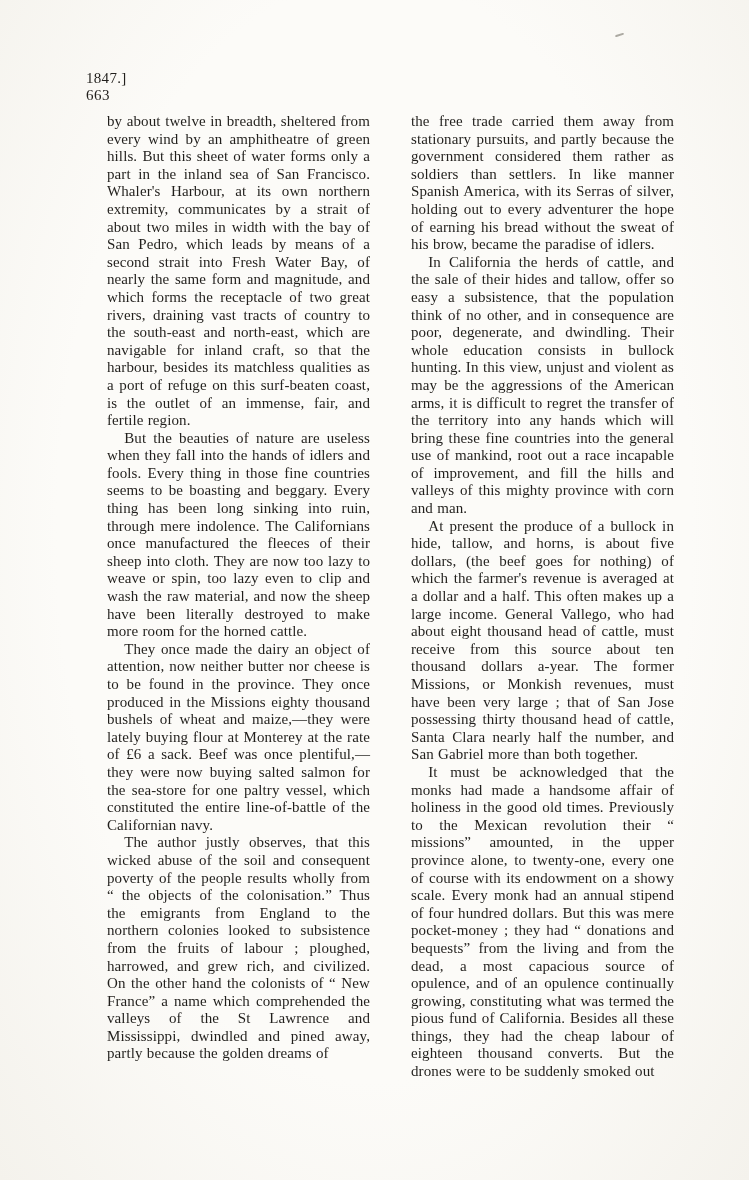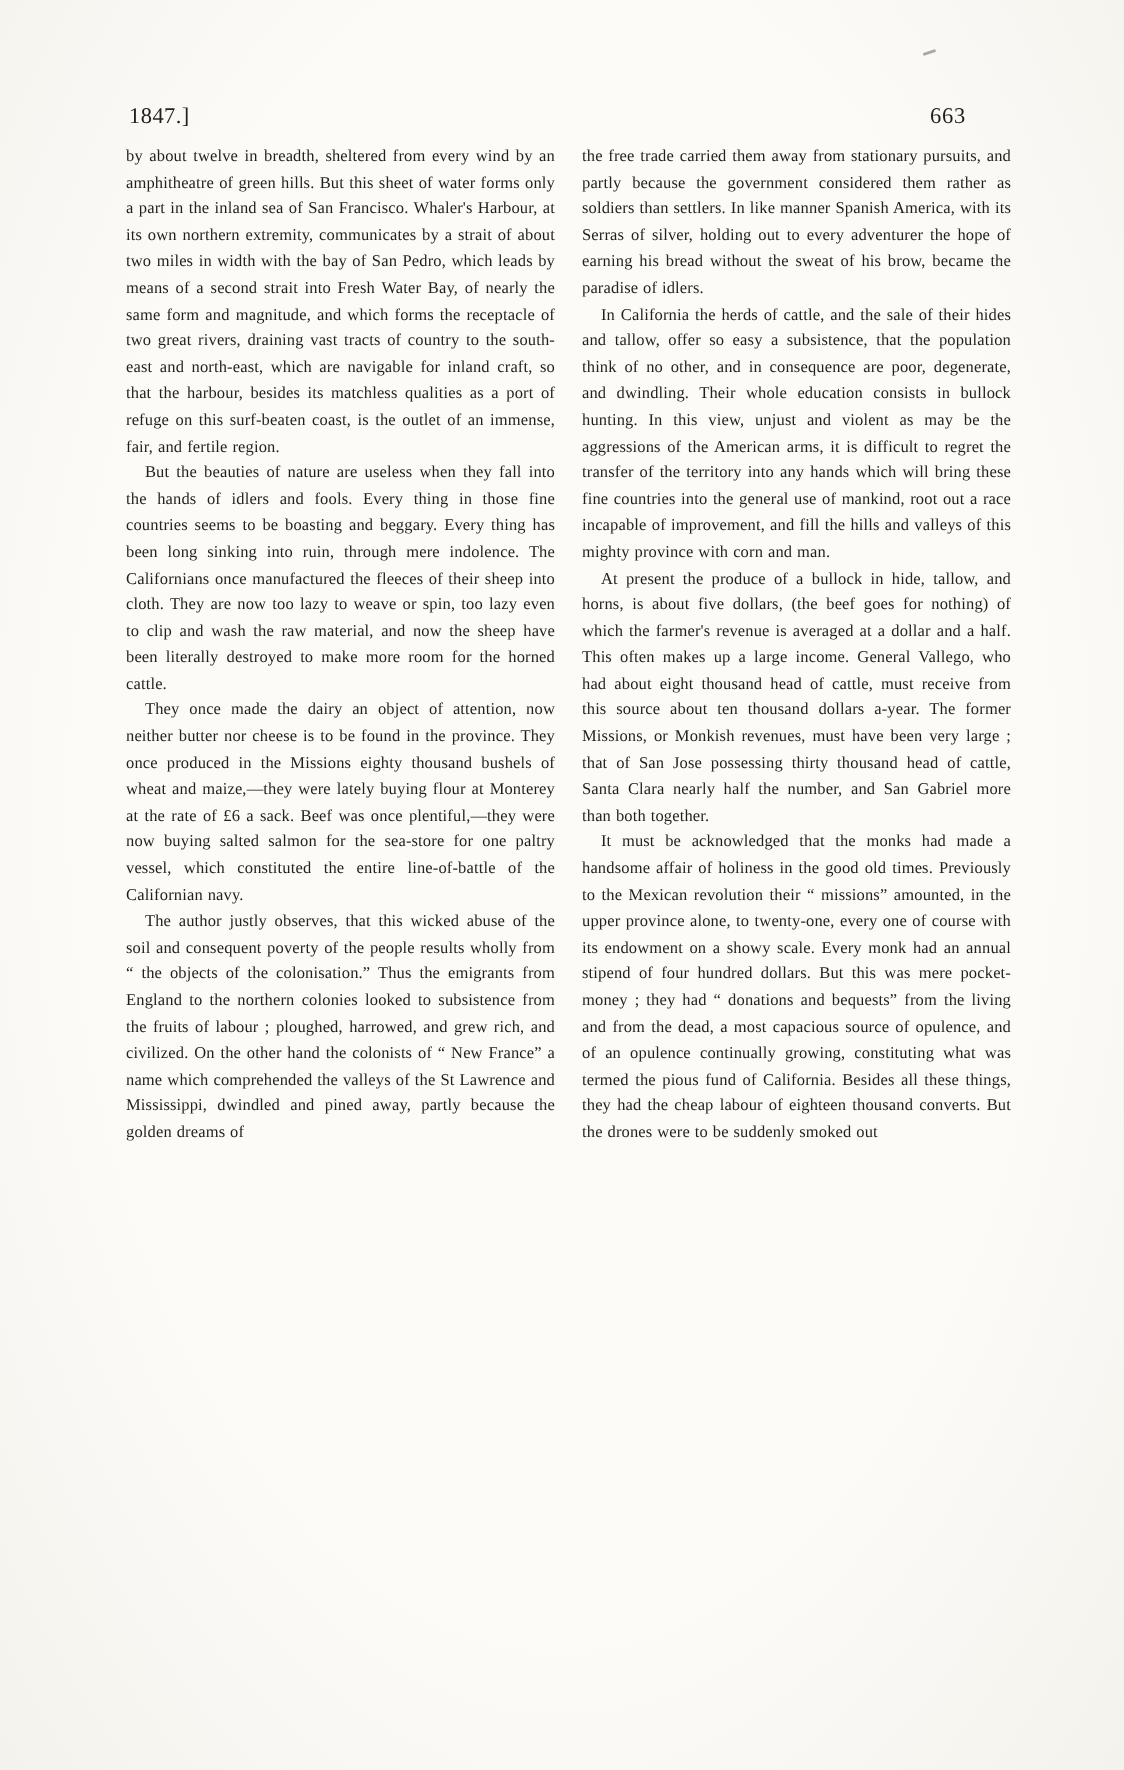--- a/index.html
+++ b/index.html
@@ -25,48 +25,50 @@
     top: 70px;
     width: 590px;
   }
   .running-head {
     display: flex;
     justify-content: space-between;
     align-items: baseline;
     font-size: 15px;
     margin-bottom: 9px;
     padding: 0 2px;
+    flex-direction: column;
   }
   .running-head .date {
     width: 80px;
     letter-spacing: 0.3px;
   }
   .running-head .title {
     font-style: italic;
     text-align: center;
     flex: 1;
     letter-spacing: 0.2px;
   }
   .running-head .pageno {
     width: 80px;
-    text-align: center;
+    text-align: left;
     letter-spacing: 0.5px;
   }
   .columns {
     display: flex;
     gap: 18px;
   }
   .col {
     flex: 1 1 0;
     text-align: justify;
-    font-size: 11px;
+    font-size: 15px;
     line-height: 17.6px;
     letter-spacing: 0.1px;
     word-spacing: 0.4px;
     hyphens: auto;
+    margin-left: 23px;
   }
   .col p {
     margin: 0;
     text-indent: 1.15em;
   }
   .col p:first-child {
     text-indent: 0;
   }
   .scan-artifact {
     position: absolute;

